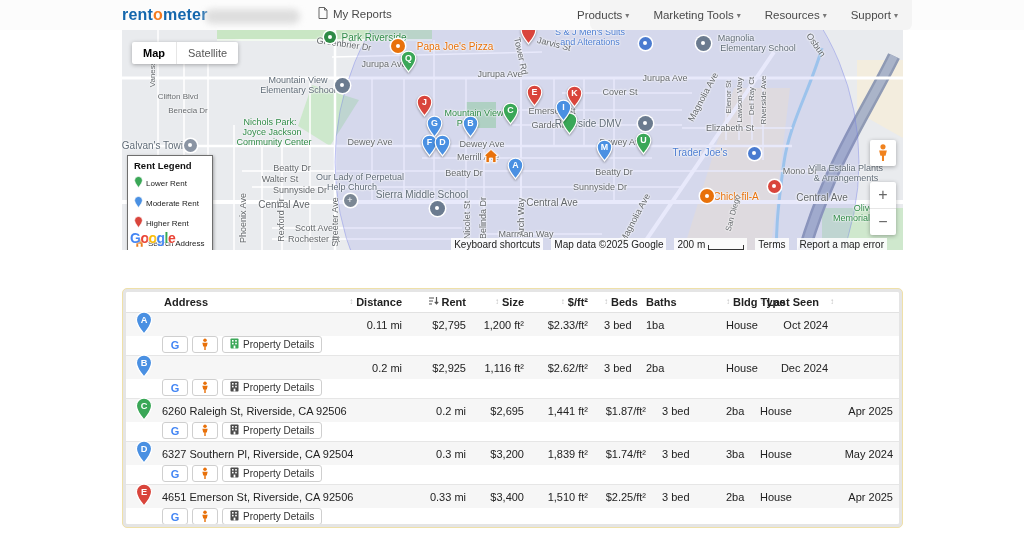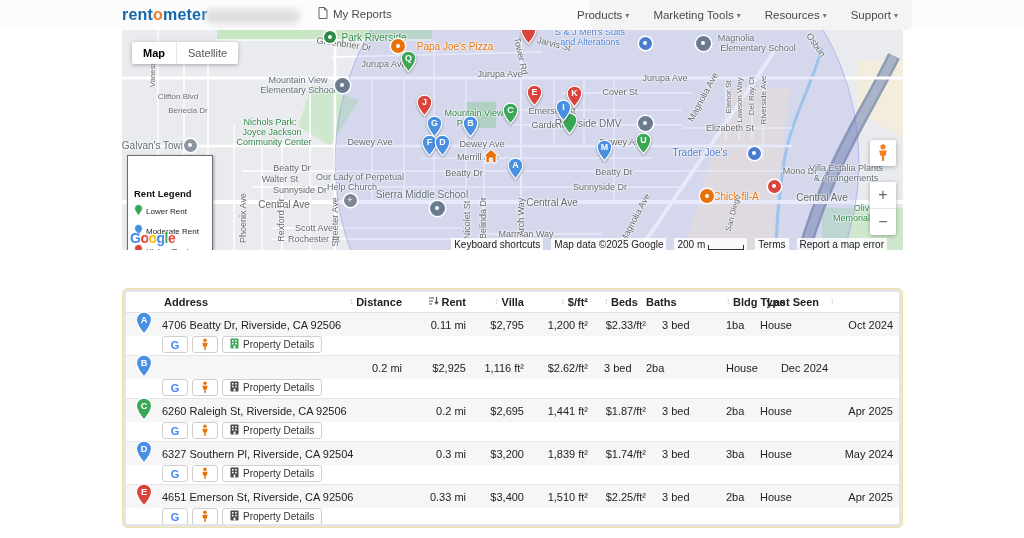--- a/index.html
+++ b/index.html
@@ -34,21 +34,21 @@
   .pin{position:absolute;z-index:5;cursor:pointer;filter:drop-shadow(0 1px 1px rgba(0,0,0,.35));}
   .search-addr{position:absolute;z-index:5;filter:drop-shadow(0 0 1px #fff);}
 
   .maptype{position:absolute;left:10px;top:12px;z-index:6;display:flex;background:#fff;border-radius:2px;
            box-shadow:0 1px 4px rgba(0,0,0,.3);font-size:11px;cursor:pointer;}
   .maptype .opt{padding:5px 11px;color:#565656;}
   .maptype .opt.active{font-weight:bold;color:#000;border-right:1px solid #e6e6e6;}
 
   .legend{position:absolute;left:5px;top:125px;z-index:6;width:72px;background:#fff;border:1px solid #6e6e6e;
           box-shadow:1px 1px 3px rgba(0,0,0,.3);padding:4px 6px;}
-  .legend .ltitle{font-size:9.5px;font-weight:bold;color:#111;margin-bottom:3px;margin-top:28px;}
+  .legend .ltitle{font-size:9.5px;font-weight:bold;color:#111;margin-bottom:3px;}
   .legend-row{display:flex;align-items:center;gap:3px;margin:2px 0;}
   .legend-row .llabel{font-size:8px;color:#222;white-space:nowrap;}
 
   .pegman{position:absolute;left:748px;top:110px;z-index:6;width:26px;height:26px;background:#fff;border-radius:2px;
           box-shadow:0 1px 4px rgba(0,0,0,.3);display:flex;align-items:center;justify-content:center;cursor:pointer;}
   .zoomctl{position:absolute;left:748px;top:152px;z-index:6;width:26px;background:#fff;border-radius:2px;
            box-shadow:0 1px 4px rgba(0,0,0,.3);}
   .zoomctl .zbtn{height:26px;display:flex;align-items:center;justify-content:center;font-size:16px;color:#666;cursor:pointer;}
   .zoomctl .zbtn:first-child{border-bottom:1px solid #e6e6e6;}
 
@@ -414,21 +414,21 @@
           </div>
           <div class="hcell right">
             <span><svg width="11" height="10" viewBox="0 0 11 10">
                 <path d="M1 2h5M1 5h4M1 8h3" stroke="#555" stroke-width="1.2"></path>
                 <path d="M8.5 1v6.5M6.8 5.8l1.7 2 1.7-2" stroke="#555" stroke-width="1.2" fill="none"></path>
               </svg></span>
             <span>Rent</span>
           </div>
           <div class="hcell right">
             <span class="sorticon">↕</span>
-            <span>Villa</span>
+            <span>Size</span>
           </div>
           <div class="hcell right">
             <span class="sorticon">↕</span>
             <span>$/ft²</span>
           </div>
           <div class="hcell padl">
             <span class="sorticon">↕</span>
             <span>Beds</span>
           </div>
           <div class="hcell">
@@ -445,21 +445,20 @@
           </div>
         </div>
       <div>
   <div class="trow">
     <div class="c-pinwrap">
               <span class="tpin"><svg width="18" height="24" viewBox="0 0 16 22">
                   <path d="M8 1C4.1 1 1 4.1 1 8c0 4.8 7 13 7 13s7-8.2 7-13c0-3.9-3.1-7-7-7z" fill="#4a90e2" stroke="#fff" stroke-width="1.2"></path>
                   <text x="8" y="11" text-anchor="middle" font-size="8.5" font-weight="bold" font-family="Liberation Sans, sans-serif" fill="#fff">A</text>
                 </svg></span>
             </div>
-    <div class="cell">4706 Beatty Dr, Riverside, CA 92506</div>
     <div class="cell right">0.11 mi</div>
     <div class="cell right">$2,795</div>
     <div class="cell right">1,200 ft²</div>
     <div class="cell right">$2.33/ft²</div>
     <div class="cell padl">3 bed</div>
     <div class="cell">1ba</div>
     <div class="cell">House</div>
     <div class="cell right last">Oct 2024</div>
     <div class="rowbtns">
       <button class="rbtn g">G</button>

